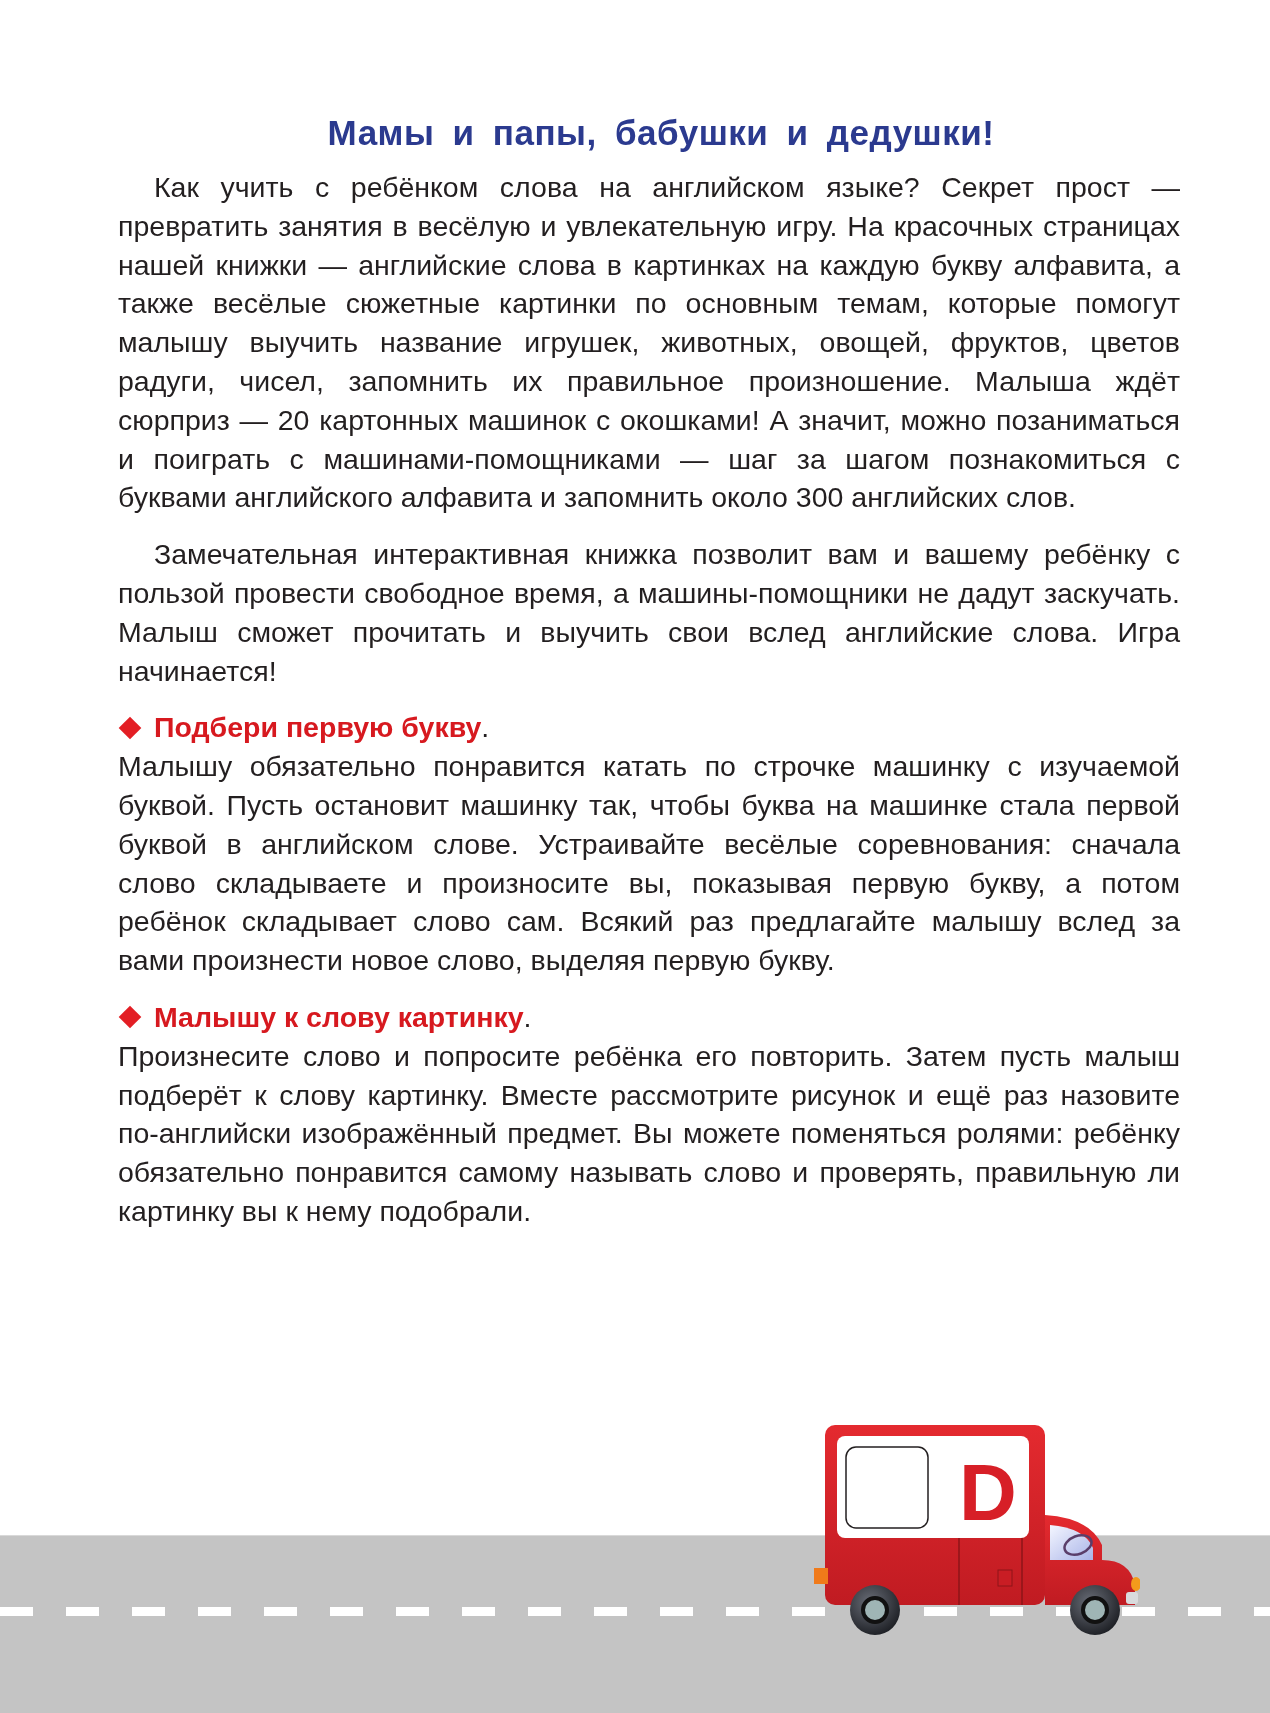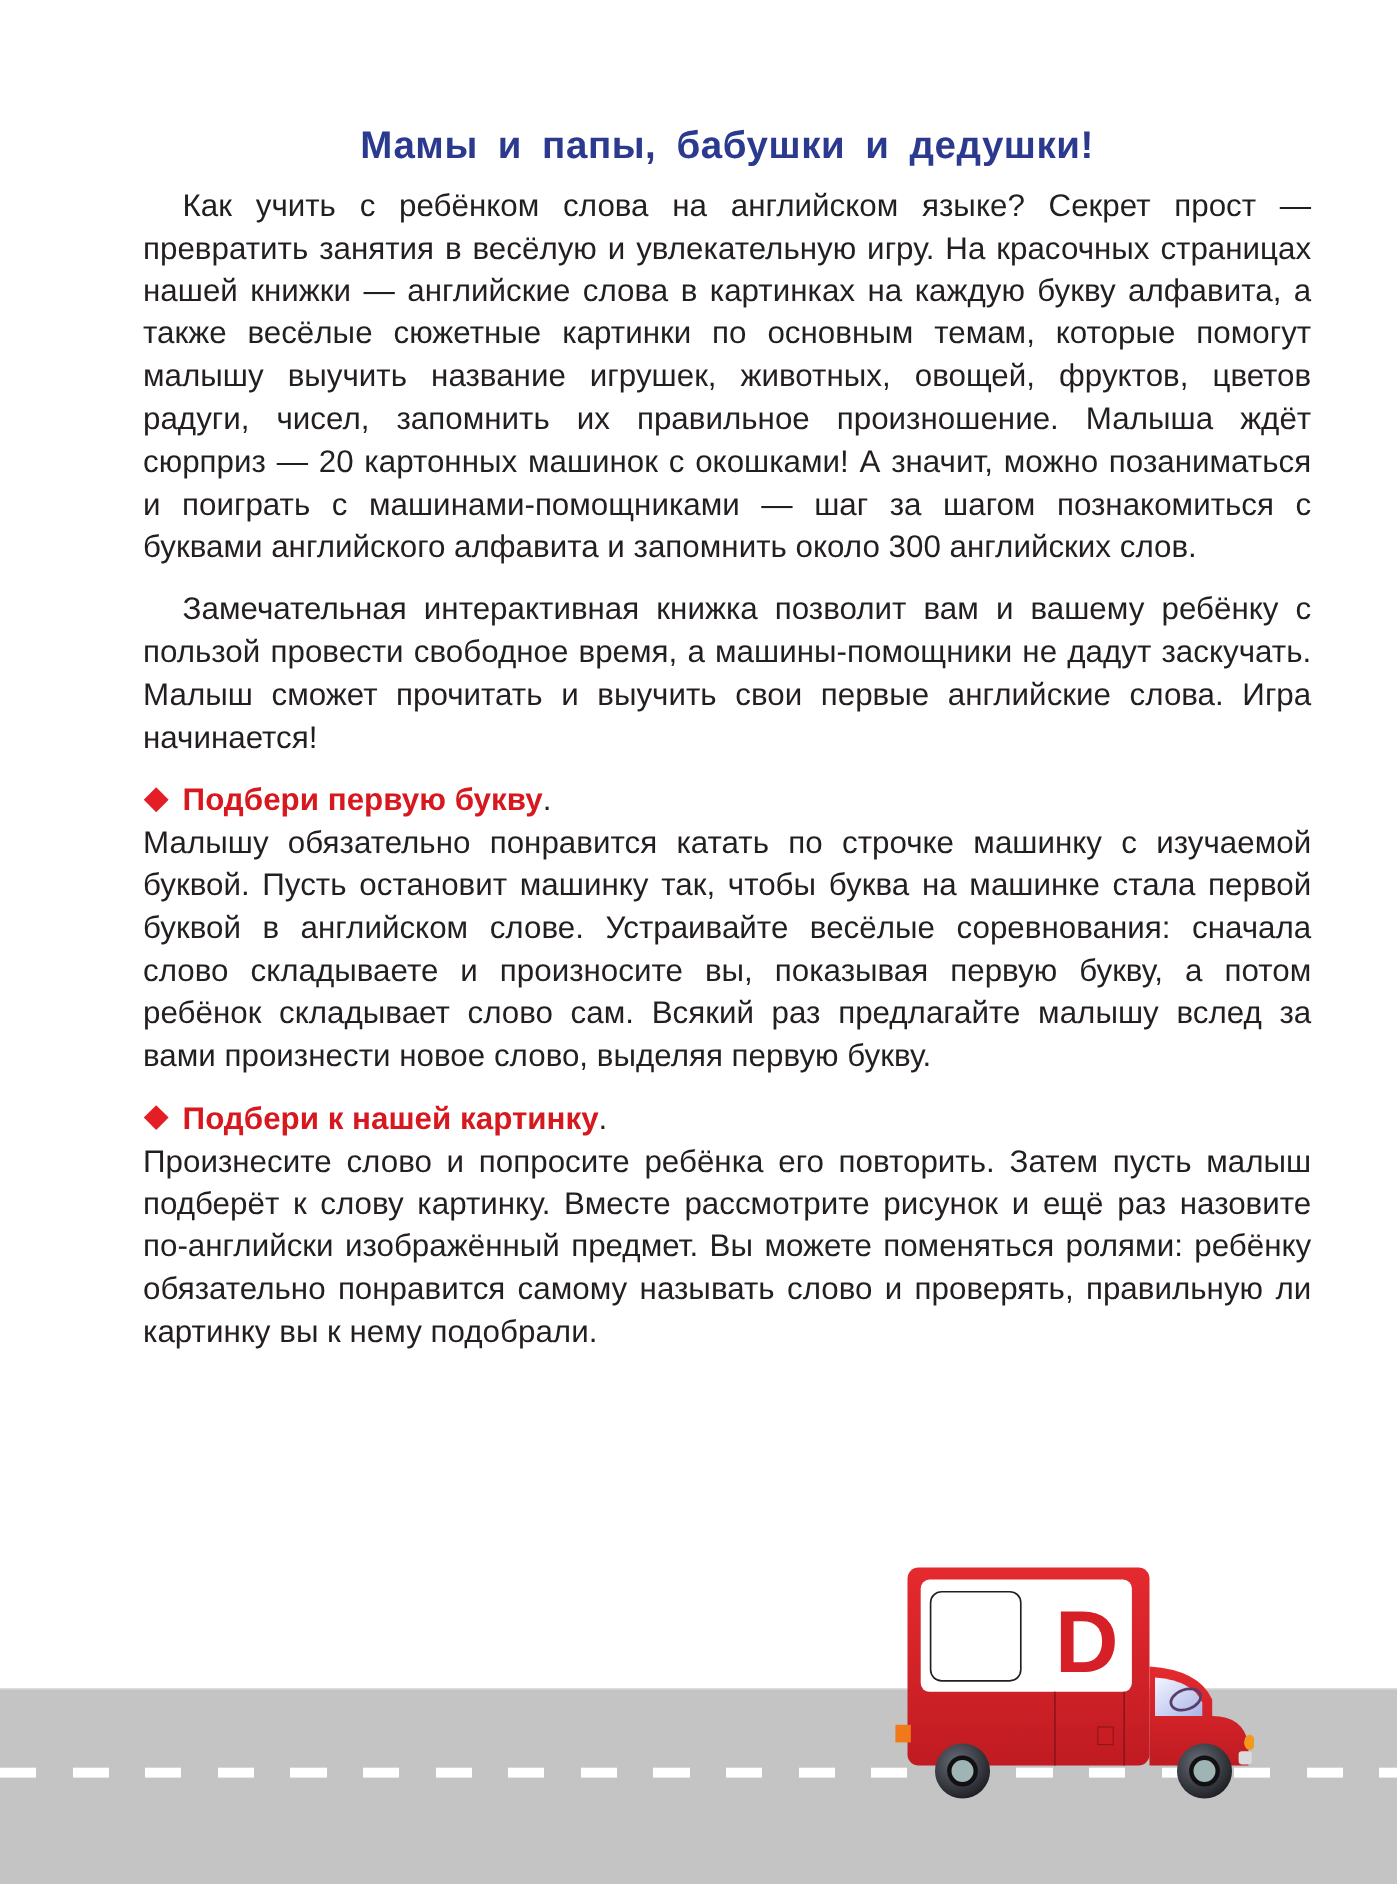--- a/index.html
+++ b/index.html
@@ -10,21 +10,21 @@
     color: #231f20;
   }
   .title {
     position: absolute; left: 0; width: 1270px; top: 113px;
     text-align: center; font-weight: bold; font-size: 35px; letter-spacing: 0.5px;
     word-spacing: 8px;
     color: #2b3a8f;
     padding-left: 52px; box-sizing: border-box;
   }
   .content {
-    position: absolute; left: 130px; width: 1062px; top: 168px;
+    position: absolute; left: 118px; width: 1062px; top: 168px;
     font-size: 28.5px; line-height: 38.8px;
   }
   .para { text-align: justify; text-align-last: left; margin: 0; hyphens: none; }
   .para.indent { text-indent: 36px; }
   .gap { height: 18px; }
   .section-head { margin: 0; font-weight: bold; color: #d7191f; }
   .section-head .dot { color: #231f20; font-weight: normal; }
   .diamond {
     display: inline-block; width: 16px; height: 16px; background: #e31e24;
     transform: rotate(45deg); margin: 0 16px 4px 4px; vertical-align: middle;
@@ -40,31 +40,31 @@
   .truck { position: absolute; left: 810px; top: 1420px; width: 330px; height: 220px; }
 </style>
 </head>
 <body>
 
 <div class="title">Мамы и папы, бабушки и дедушки!</div>
 
 <div class="content">
   <p class="para indent">Как учить с ребёнком слова на английском языке? Секрет прост — превратить занятия в весёлую и увлекательную игру. На красочных страницах нашей книжки — английские слова в картинках на каждую букву алфавита, а также весёлые сюжетные картинки по основным темам, которые помогут малышу выучить название игрушек, животных, овощей, фруктов, цветов радуги, чисел, запомнить их правильное произношение. Малыша ждёт сюрприз — 20 картонных машинок с окошками! А значит, можно позаниматься и поиграть с машинами-помощниками — шаг за шагом познакомиться с буквами английского алфавита и запомнить около 300 английских слов.</p>
   <div class="gap"></div>
-  <p class="para indent">Замечательная интерактивная книжка позволит вам и вашему ребёнку с пользой провести свободное время, а машины-помощники не дадут заскучать. Малыш сможет прочитать и выучить свои первые английские слова. Игра начинается!</p>
+  <p class="para indent">Замечательная интерактивная книжка позволит вам и вашему ребёнку с пользой провести свободное время, а машины-помощники не дадут заскучать. Малыш сможет прочитать и выучить свои вслед английские слова. Игра начинается!</p>
   <div class="gap"></div>
 
   <p class="section-head">
     <span class="diamond"></span><span>Подбери первую букву</span><span class="dot">.</span>
   </p>
   <p class="para">Малышу обязательно понравится катать по строчке машинку с изучаемой буквой. Пусть остановит машинку так, чтобы буква на машинке стала первой буквой в английском слове. Устраивайте весёлые соревнования: сначала слово складываете и произносите вы, показывая первую букву, а потом ребёнок складывает слово сам. Всякий раз предлагайте малышу вслед за вами произнести новое слово, выделяя первую букву.</p>
   <div class="gap"></div>
 
   <p class="section-head">
-    <span class="diamond"></span><span>Подбери к нашей картинку</span><span class="dot">.</span>
+    <span class="diamond"></span><span>Малышу к слову картинку</span><span class="dot">.</span>
   </p>
   <p class="para">Произнесите слово и попросите ребёнка его повторить. Затем пусть малыш подберёт к слову картинку. Вместе рассмотрите рисунок и ещё раз назовите по-английски изображённый предмет. Вы можете поменяться ролями: ребёнку обязательно понравится самому называть слово и проверять, правильную ли картинку вы к нему подобрали.</p>
 </div>
 
 <div class="road">
   <div class="dashes"></div>
 </div>
 
 <svg class="truck" viewBox="0 0 330 220">
   <defs>

